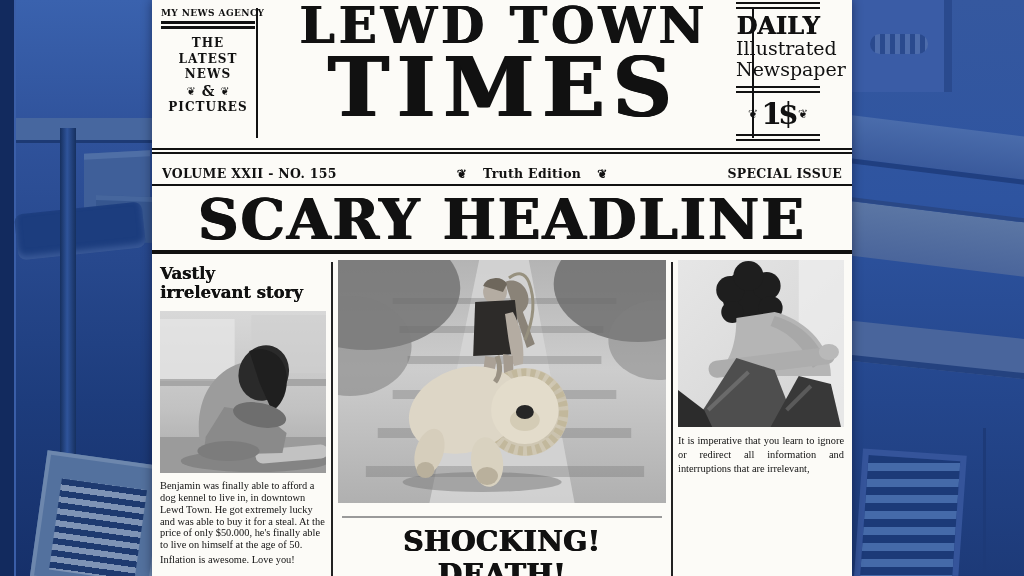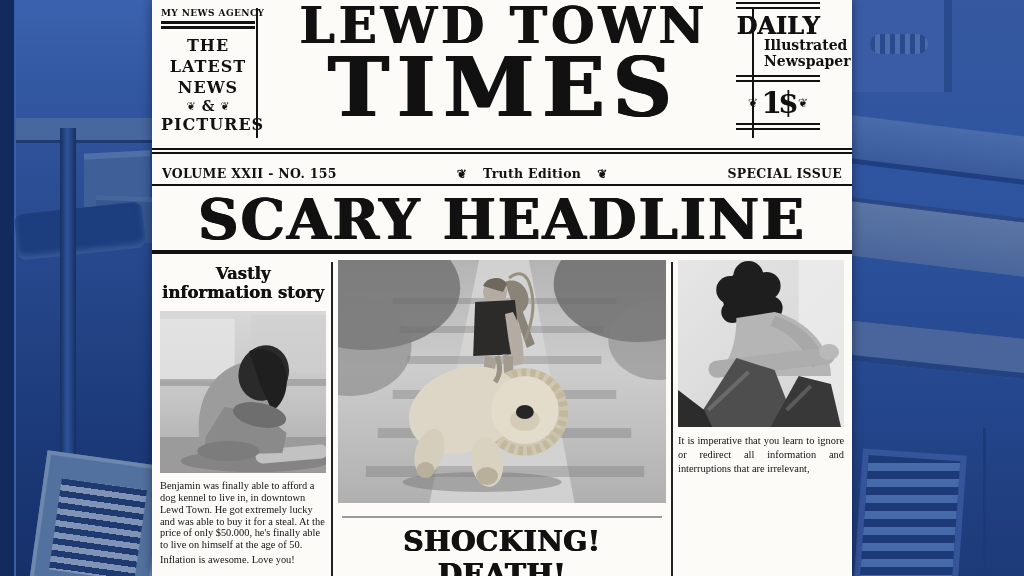--- a/index.html
+++ b/index.html
@@ -37,35 +37,35 @@
   .bg-right .tile-line { position:absolute; right:38px; top:428px; bottom:0; width:3px; background:#1d3a78; }
 
   
   .paper { position:absolute; left:152px; top:0; width:700px; height:576px; background:#fcfbf7; color:#111;
            display:flex; flex-direction:column; box-shadow:0 0 10px rgba(0,0,20,.45); }
 
   .masthead { position:relative; height:148px; flex:none; }
   .agency-box { position:absolute; left:9px; top:8px; width:94px; text-align:center; }
   .agency-kicker { font-size:9px; font-weight:bold; letter-spacing:.4px; white-space:nowrap; }
   .agency-rules { border-top:3px solid #111; border-bottom:3px solid #111; height:8px; margin:3px 0 7px; }
-  .agency-line { font-size:16px; font-weight:bold; line-height:1.3; letter-spacing:1px; }
+  .agency-line { font-size:12px; font-weight:bold; line-height:1.3; letter-spacing:1px; }
   .amp-row { display:flex; justify-content:center; align-items:center; gap:6px; line-height:1.2; }
   .amp-row .orn { font-size:11px; }
   .amp-row .amp { font-size:14px; font-weight:bold; }
   .mast-divider { position:absolute; top:8px; bottom:10px; width:2px; background:#111; }
   .mdl { left:104px; } .mdr { left:600px; }
   .mast-center { position:absolute; left:106px; width:492px; top:0; text-align:center; }
   .mast-title1 { font-size:50px; font-weight:900; letter-spacing:4px; line-height:1.02; margin-top:0;
                  text-shadow:.6px 0 #111,-.6px 0 #111; }
   .mast-title2 { font-size:82px; font-weight:900; letter-spacing:8px; line-height:.88;
                  text-shadow:1px 0 #111,-1px 0 #111; }
   .daily-box { position:absolute; left:584px; width:84px; top:2px; text-align:center; }
   .dbl-rule { border-top:2.5px solid #111; border-bottom:2.5px solid #111; height:7px; }
   .daily-title { font-size:24px; font-weight:900; line-height:1.05; margin-top:4px; text-shadow:.5px 0 #111; }
-  .daily-sub { font-size:14px; font-weight:bold; line-height:1.12;margin-left:28px; }
+  .daily-sub { font-size:19px; font-weight:normal; line-height:1.12; }
   .daily-box .dbl-rule.mid { margin:5px 0 6px; }
   .price-row { display:flex; justify-content:center; align-items:center; gap:3px; margin:0 0 5px; }
   .price-row .orn { font-size:12px; }
   .price { font-size:30px; font-weight:900; letter-spacing:-4px; line-height:1; }
 
   .hr-double { flex:none; height:6px;
                background:linear-gradient(to bottom,#111 0 1.5px,transparent 1.5px 4px,#111 4px 6px); }
   .volume-bar { flex:none; display:flex; justify-content:space-between; align-items:center;
                 padding:12px 10px 3px; font-weight:bold; font-size:12.5px; letter-spacing:.3px; }
   .volume-center { display:flex; align-items:center; gap:16px; }
@@ -73,21 +73,21 @@
   .hr-thin { flex:none; height:2px; background:#111; }
   .headline-row { flex:none; text-align:center; padding:5px 0 3px;border-radius:21px; }
   .headline-row h1 { font-size:56px; font-weight:900; letter-spacing:2px; line-height:1.0;
                      text-shadow:.8px 0 #111,-.8px 0 #111; }
   .hr-thick { flex:none; height:4px; background:#111; }
 
   .columns { flex:1; display:flex; padding:6px 8px 0; overflow:hidden; }
   .vdiv { width:2px; background:#222; margin:2px 5px 0; flex:none; }
   .col-side { width:166px; flex:none; }
   .col-center { flex:1; min-width:0; }
-  .col-title { text-align:center; font-weight:900; line-height:1.18; margin:4px 0 8px; text-shadow:.4px 0 #111; }
+  .col-title { text-align:left; font-weight:900; line-height:1.18; margin:4px 0 8px; text-shadow:.4px 0 #111; }
   .col-title.left-t { font-size:16.5px; }
   .col-title.right-t { font-size:15px; margin-top:2px; }
   .col-title span { display:block; }
   .photo { display:block; width:100%; }
   .body-text { font-family:"Liberation Serif", serif; font-size:10.4px; line-height:1.14; margin-top:7px; }
   .body-text p { margin-bottom:3px; }
   .justify { text-align:justify; line-height:1.35; }
   .center-rule { height:1.5px; background:#9a9a9a; margin:13px 4px 7px; }
   .caption { text-align:center; font-weight:900; font-size:28px; line-height:1.18; letter-spacing:.5px;
              text-shadow:.6px 0 #111,-.6px 0 #111; }
@@ -180,21 +180,21 @@
       <h1>SCARY HEADLINE</h1>
     </div>
 
     <div class="hr-thick"></div>
 
     <div class="columns">
 
       <article class="col-side">
         <h2 class="col-title left-t">
           <span>Vastly</span>
-          <span>information story</span>
+          <span>irrelevant story</span>
         </h2>
         <svg class="photo" viewBox="0 0 160 162" width="160" height="162" preserveAspectRatio="none" role="img">
           <defs>
             <linearGradient id="lg1" x1="0" y1="0" x2="0" y2="1">
               <stop offset="0" stop-color="#d8d8d8"></stop>
                 <stop offset=".6" stop-color="#c2c2c2"></stop>
                 <stop offset="1" stop-color="#a8a8a8"></stop>
             </linearGradient>
           </defs>
           <rect width="160" height="162" fill="url(#lg1)"></rect>

